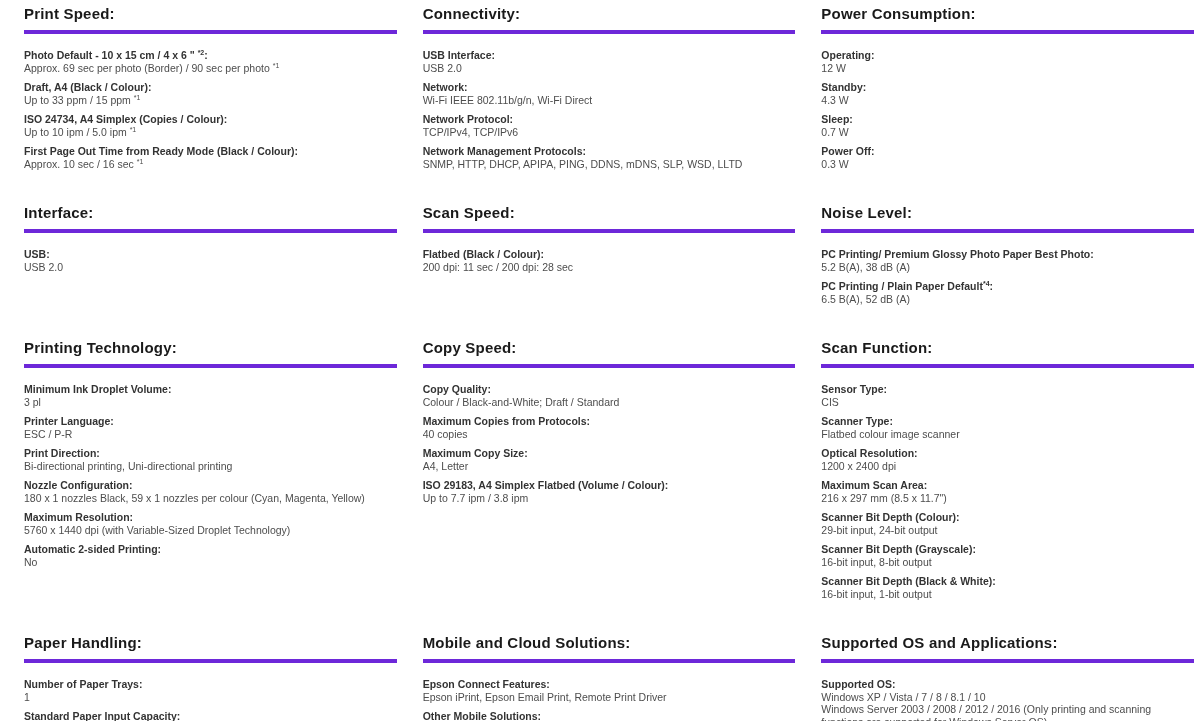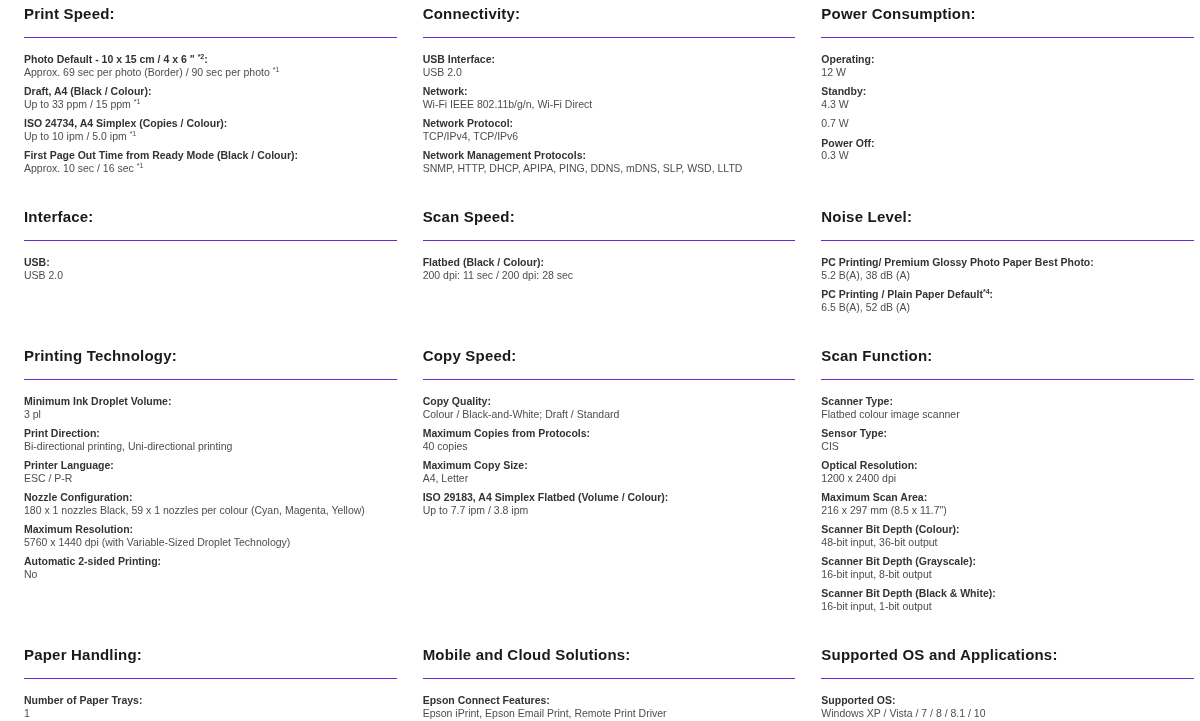--- a/index.html
+++ b/index.html
@@ -18,22 +18,22 @@
     row-gap: 26px;
     align-items: start;
   }
   .spec-section { width: 100%; }
   .section-title {
     font-size: 15px;
     font-weight: bold;
     color: #1a1a1a;
     letter-spacing: 0.2px;
     line-height: 20px;
-    padding-bottom: 13px;
-    border-bottom: 1px solid #6d28d9;
+    padding-bottom: 6px;
+    border-bottom: 4px solid #6d28d9;
   }
   .spec-list { margin-top: 15px; }
   .spec-item { margin-bottom: 7px; }
   .spec-label {
     font-size: 10.5px;
     font-weight: bold;
     color: #333333;
     line-height: 12.5px;
   }
   .spec-value {
@@ -125,20 +125,21 @@
             <span class="val-line">12 W</span>
           </dd>
         </div>
         <div class="spec-item">
           <dt class="spec-label">Standby:</dt>
           <dd class="spec-value">
             <span class="val-line">4.3 W</span>
           </dd>
         </div>
         <div class="spec-item">
+          <dt class="spec-label">Sleep:</dt>
           <dd class="spec-value">
             <span class="val-line">0.7 W</span>
           </dd>
         </div>
         <div class="spec-item">
           <dt class="spec-label">Power Off:</dt>
           <dd class="spec-value">
             <span class="val-line">0.3 W</span>
           </dd>
         </div>
@@ -194,32 +195,32 @@
     <h2 class="section-title">Printing Technology:</h2>
     <div class="section-divider"></div>
     <dl class="spec-list">
         <div class="spec-item">
           <dt class="spec-label">Minimum Ink Droplet Volume:</dt>
           <dd class="spec-value">
             <span class="val-line">3 pl</span>
           </dd>
         </div>
         <div class="spec-item">
+          <dt class="spec-label">Printer Language:</dt>
+          <dd class="spec-value">
+            <span class="val-line">ESC / P-R</span>
+          </dd>
+        </div>
+        <div class="spec-item">
           <dt class="spec-label">Print Direction:</dt>
           <dd class="spec-value">
             <span class="val-line">Bi-directional printing, Uni-directional printing</span>
           </dd>
         </div>
         <div class="spec-item">
-          <dt class="spec-label">Printer Language:</dt>
-          <dd class="spec-value">
-            <span class="val-line">ESC / P-R</span>
-          </dd>
-        </div>
-        <div class="spec-item">
           <dt class="spec-label">Nozzle Configuration:</dt>
           <dd class="spec-value">
             <span class="val-line">180 x 1 nozzles Black, 59 x 1 nozzles per colour (Cyan, Magenta, Yellow)</span>
           </dd>
         </div>
         <div class="spec-item">
           <dt class="spec-label">Maximum Resolution:</dt>
           <dd class="spec-value">
             <span class="val-line">5760 x 1440 dpi (with Variable-Sized Droplet Technology)</span>
           </dd>
@@ -262,47 +263,47 @@
           </dd>
         </div>
       </dl>
   </section>
 
   <section class="spec-section">
     <h2 class="section-title">Scan Function:</h2>
     <div class="section-divider"></div>
     <dl class="spec-list">
         <div class="spec-item">
+          <dt class="spec-label">Sensor Type:</dt>
+          <dd class="spec-value">
+            <span class="val-line">CIS</span>
+          </dd>
+        </div>
+        <div class="spec-item">
           <dt class="spec-label">Scanner Type:</dt>
           <dd class="spec-value">
             <span class="val-line">Flatbed colour image scanner</span>
           </dd>
         </div>
         <div class="spec-item">
-          <dt class="spec-label">Sensor Type:</dt>
-          <dd class="spec-value">
-            <span class="val-line">CIS</span>
-          </dd>
-        </div>
-        <div class="spec-item">
           <dt class="spec-label">Optical Resolution:</dt>
           <dd class="spec-value">
             <span class="val-line">1200 x 2400 dpi</span>
           </dd>
         </div>
         <div class="spec-item">
           <dt class="spec-label">Maximum Scan Area:</dt>
           <dd class="spec-value">
             <span class="val-line">216 x 297 mm (8.5 x 11.7")</span>
           </dd>
         </div>
         <div class="spec-item">
           <dt class="spec-label">Scanner Bit Depth (Colour):</dt>
           <dd class="spec-value">
-            <span class="val-line">48-bit input, 36-bit output</span>
+            <span class="val-line">29-bit input, 24-bit output</span>
           </dd>
         </div>
         <div class="spec-item">
           <dt class="spec-label">Scanner Bit Depth (Grayscale):</dt>
           <dd class="spec-value">
             <span class="val-line">16-bit input, 8-bit output</span>
           </dd>
         </div>
         <div class="spec-item">
           <dt class="spec-label">Scanner Bit Depth (Black &amp; White):</dt>

